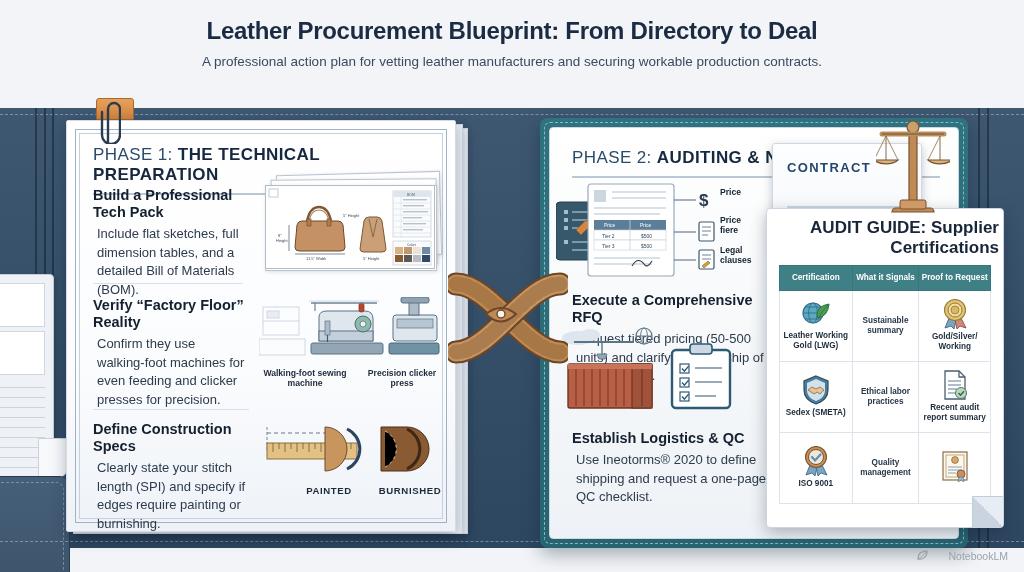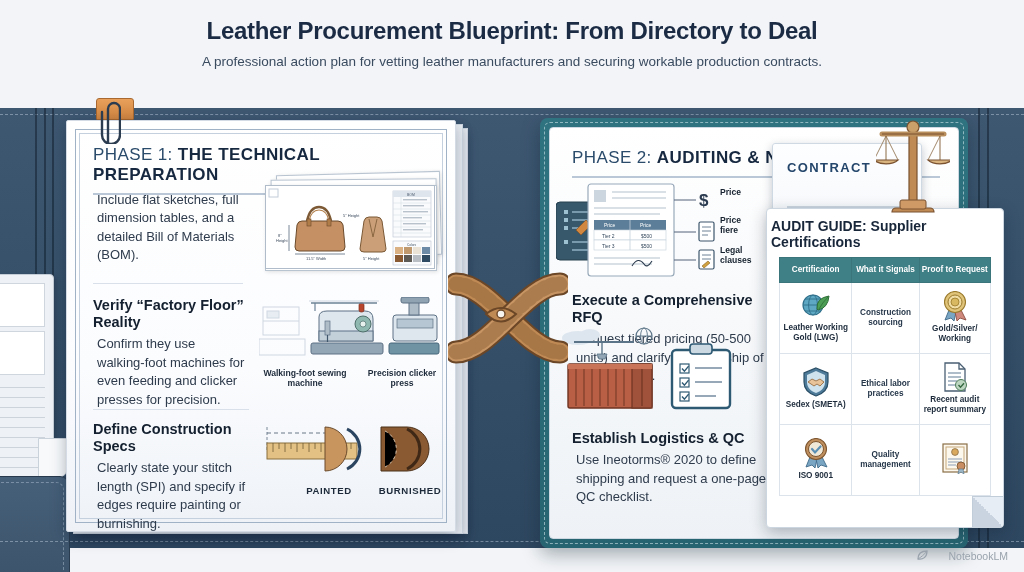--- a/index.html
+++ b/index.html
@@ -161,21 +161,21 @@
   }
 
   
   .audit{
     position:absolute;left:766px;top:208px;width:236px;height:318px;z-index:18;
     background:#ffffff;border:1px solid #ccd6e0;border-radius:4px;
     box-shadow:0 5px 16px rgba(12,28,48,.30);
     overflow:hidden;
   }
   .audit-h{
-    font-size:14px;font-weight:bold;color:#18263a;text-align:left;padding:9px 4px 7px;
+    font-size:17px;font-weight:bold;color:#18263a;text-align:right;padding:9px 4px 7px;
   }
   .atable{width:212px;margin:0 auto;border-collapse:collapse;padding-left:28px;}
   .atable th{
     background:#3f7f86;color:#fff;font-size:8.2px;font-weight:bold;
     padding:7px 2px;text-align:center;line-height:1.18;border:1px solid #3a757c;
   }
   .atable td{
     border:1px solid #dde3ea;font-size:8.2px;font-weight:bold;color:#1c2a3a;
     text-align:center;vertical-align:middle;padding:4px 2px;line-height:1.2;height:62px;
   }
@@ -251,20 +251,21 @@
 
     <div style="position:absolute;left:26px;top:24px;right:22px;">
       <div class="phase-head">
         <span>PHASE 1:</span>
         <b>THE TECHNICAL PREPARATION</b>
       </div>
       <div class="phase-rule"></div>
     </div>
 
     <div style="position:absolute;left:26px;top:66px;width:150px;">
+      <div class="sec-title">Build a Professional Tech Pack</div>
       <div class="sec-body">Include flat sketches, full dimension tables, and a detailed Bill of Materials (BOM).</div>
     </div>
 
     <div class="techpack">
       <div class="tp-sheet" style="left:14px;top:0;width:162px;height:82px;transform:rotate(-1.5deg);"></div>
       <div class="tp-sheet" style="left:8px;top:6px;width:164px;height:84px;transform:rotate(-0.6deg);"></div>
       <div class="tp-sheet" style="left:2px;top:12px;width:170px;height:84px;"></div>
       <svg style="position:absolute;left:2px;top:12px;" width="170" height="84" viewBox="0 0 170 84">
         <rect x="0.5" y="0.5" width="169" height="83" fill="#ffffff" stroke="#b0bcca"></rect>
         <rect x="4" y="4" width="9" height="8" fill="none" stroke="#c2ccd8"></rect>
@@ -618,21 +619,21 @@
                 <ellipse cx="12" cy="13" rx="4.4" ry="10"></ellipse>
                   <line x1="2" y1="13" x2="22" y2="13"></line>
                 <line x1="4" y1="7" x2="20" y2="7"></line>
                   <line x1="4" y1="19" x2="20" y2="19"></line>
               </g>
               <path d="M17 18 q10 -2 11 -14 q-13 2 -12 13Z" fill="#4c9e55" stroke="#2d6c36" stroke-width="1"></path>
               <path d="M27 5 q-6 6 -9 12" fill="none" stroke="#2d6c36" stroke-width=".8"></path>
             </svg>
             <span>Leather Working Gold (LWG)</span>
           </td>
-          <td class="mid">Construction sourcing</td>
+          <td class="mid">Sustainable summary</td>
           <td>
             <svg class="icon-wrap" width="28" height="30" viewBox="0 0 28 30">
               <path d="M8 19 L4 29 L10 27 L13 30 L15 21Z" fill="#7aa6c4" stroke="#3f6a88" stroke-width=".9"></path>
               <path d="M20 19 L25 29 L19 27 L16 30 L14 21Z" fill="#cf8a7d" stroke="#8a4d42" stroke-width=".9"></path>
               <circle cx="14" cy="11" r="10.5" fill="#e0c479" stroke="#9a7a2c" stroke-width="1.1"></circle>
               <circle cx="14" cy="11" r="7" fill="#f0dda6" stroke="#9a7a2c" stroke-width="1"></circle>
               <circle cx="14" cy="11" r="4" fill="#d8b860" stroke="#9a7a2c" stroke-width=".8"></circle>
             </svg>
             <span>Gold/Silver/ Working</span>
           </td>

